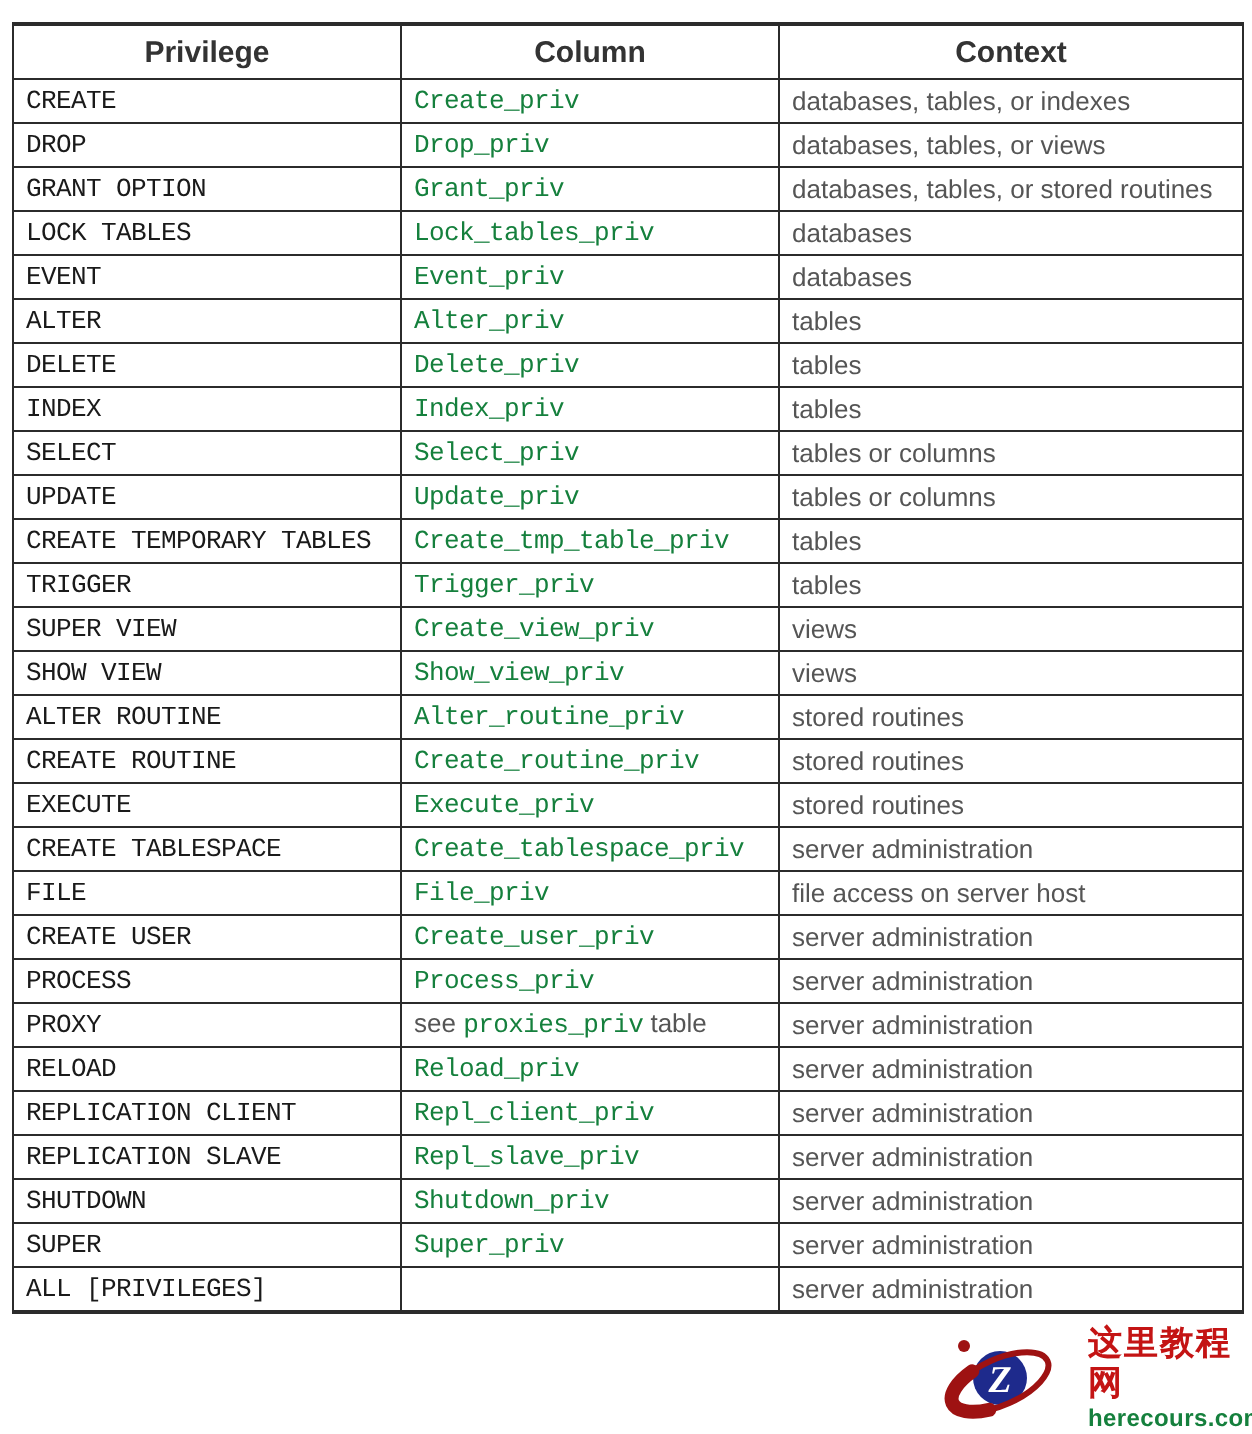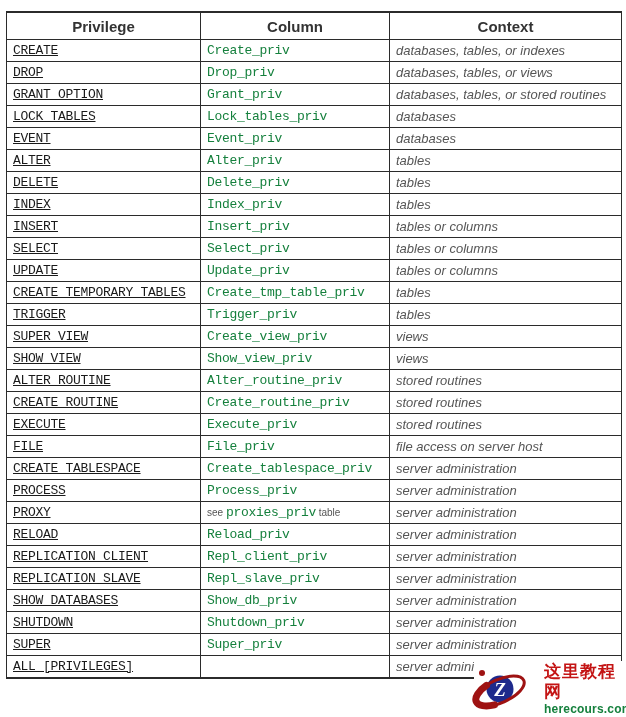--- a/index.html
+++ b/index.html
@@ -16,28 +16,28 @@
   table{border:2px solid #2b2b2b;border-left-width:1px;border-right-width:1px;}
   col.c1{width:194px;} col.c2{width:189px;} col.c3{width:232px;}
   th{
     height:26px;font-size:15px;font-weight:bold;color:#333333;
     text-align:center;vertical-align:middle;padding:0 4px;
   }
   td{height:20px;vertical-align:middle;padding:0 6px;font-size:13px;line-height:20px;}
   td.c-priv a{
     font-family:"Liberation Mono","DejaVu Sans Mono",monospace;
     color:#1a1a1a;font-size:13px;letter-spacing:-0.3px;
-    text-decoration:underline;cursor:pointer;margin-top:34px;
+    cursor:pointer;margin-top:34px;
   }
   td.c-col .code{
     font-family:"Liberation Mono","DejaVu Sans Mono",monospace;
     color:#15803d;font-size:13px;letter-spacing:-0.3px;
   }
-  td.c-col .plain{color:#555555;font-size:10px;text-align:right;}
-  td.c-ctx{color:#555555;font-size:13px;font-style:italic;}
+  td.c-col .plain{color:#555555;font-size:13px;text-align:right;}
+  td.c-ctx{color:#555555;font-size:13px;}
   
   .watermark{
     position:absolute;right:0;bottom:0;width:152px;height:56px;
     background:#ffffff;display:flex;align-items:center;z-index:5;
   }
   .wm-logo{flex:0 0 auto;margin-left:-2px;}
   .wm-ring{fill:none;stroke:#9e1212;stroke-width:3;}
   .wm-ring-thick{
     fill:none;stroke:#9e1212;stroke-width:7;stroke-linecap:round;
     stroke-dasharray:40 122;stroke-dashoffset:-41;
@@ -110,25 +110,20 @@
           <td class="c-priv"><a>DELETE</a></td>
           <td class="c-col"><span class="code">Delete_priv</span></td>
           <td class="c-ctx">tables</td>
         </tr>
         <tr>
           <td class="c-priv"><a>INDEX</a></td>
           <td class="c-col"><span class="code">Index_priv</span></td>
           <td class="c-ctx">tables</td>
         </tr>
         <tr>
-          <td class="c-priv"><a>INSERT</a></td>
-          <td class="c-col"><span class="code">Insert_priv</span></td>
-          <td class="c-ctx">tables or columns</td>
-        </tr>
-        <tr>
           <td class="c-priv"><a>SELECT</a></td>
           <td class="c-col"><span class="code">Select_priv</span></td>
           <td class="c-ctx">tables or columns</td>
         </tr>
         <tr>
           <td class="c-priv"><a>UPDATE</a></td>
           <td class="c-col"><span class="code">Update_priv</span></td>
           <td class="c-ctx">tables or columns</td>
         </tr>
         <tr>
@@ -160,27 +155,32 @@
           <td class="c-priv"><a>CREATE ROUTINE</a></td>
           <td class="c-col"><span class="code">Create_routine_priv</span></td>
           <td class="c-ctx">stored routines</td>
         </tr>
         <tr>
           <td class="c-priv"><a>EXECUTE</a></td>
           <td class="c-col"><span class="code">Execute_priv</span></td>
           <td class="c-ctx">stored routines</td>
         </tr>
         <tr>
+          <td class="c-priv"><a>CREATE TABLESPACE</a></td>
+          <td class="c-col"><span class="code">Create_tablespace_priv</span></td>
+          <td class="c-ctx">server administration</td>
+        </tr>
+        <tr>
           <td class="c-priv"><a>FILE</a></td>
           <td class="c-col"><span class="code">File_priv</span></td>
           <td class="c-ctx">file access on server host</td>
         </tr>
         <tr>
-          <td class="c-priv"><a>CREATE TABLESPACE</a></td>
-          <td class="c-col"><span class="code">Create_tablespace_priv</span></td>
+          <td class="c-priv"><a>CREATE USER</a></td>
+          <td class="c-col"><span class="code">Create_user_priv</span></td>
           <td class="c-ctx">server administration</td>
         </tr>
         <tr>
           <td class="c-priv"><a>PROCESS</a></td>
           <td class="c-col"><span class="code">Process_priv</span></td>
           <td class="c-ctx">server administration</td>
         </tr>
         <tr>
           <td class="c-priv"><a>PROXY</a></td>
           <td class="c-col"><span class="plain">see </span><span class="code">proxies_priv</span><span class="plain"> table</span></td>
@@ -192,25 +192,20 @@
           <td class="c-ctx">server administration</td>
         </tr>
         <tr>
           <td class="c-priv"><a>REPLICATION CLIENT</a></td>
           <td class="c-col"><span class="code">Repl_client_priv</span></td>
           <td class="c-ctx">server administration</td>
         </tr>
         <tr>
           <td class="c-priv"><a>REPLICATION SLAVE</a></td>
           <td class="c-col"><span class="code">Repl_slave_priv</span></td>
-          <td class="c-ctx">server administration</td>
-        </tr>
-        <tr>
-          <td class="c-priv"><a>SHOW DATABASES</a></td>
-          <td class="c-col"><span class="code">Show_db_priv</span></td>
           <td class="c-ctx">server administration</td>
         </tr>
         <tr>
           <td class="c-priv"><a>SHUTDOWN</a></td>
           <td class="c-col"><span class="code">Shutdown_priv</span></td>
           <td class="c-ctx">server administration</td>
         </tr>
         <tr>
           <td class="c-priv"><a>SUPER</a></td>
           <td class="c-col"><span class="code">Super_priv</span></td>

